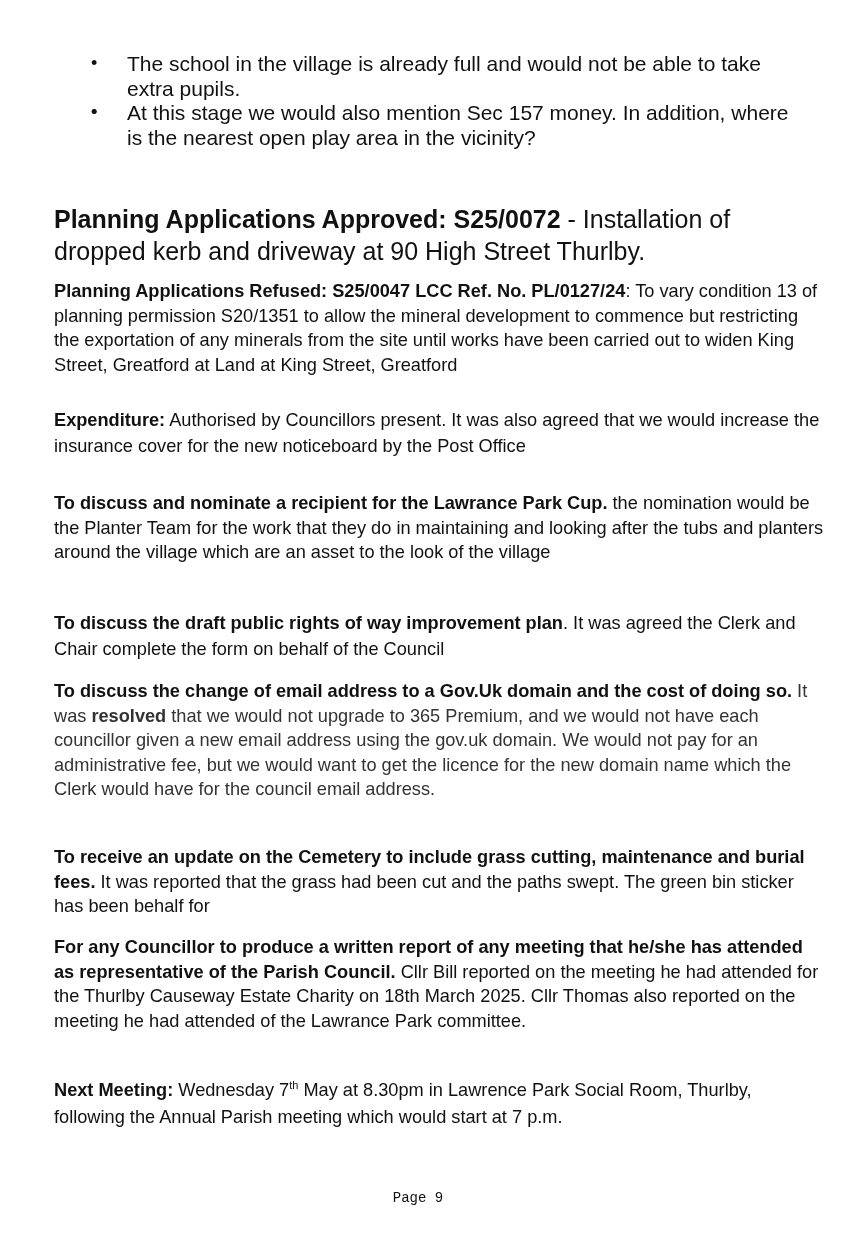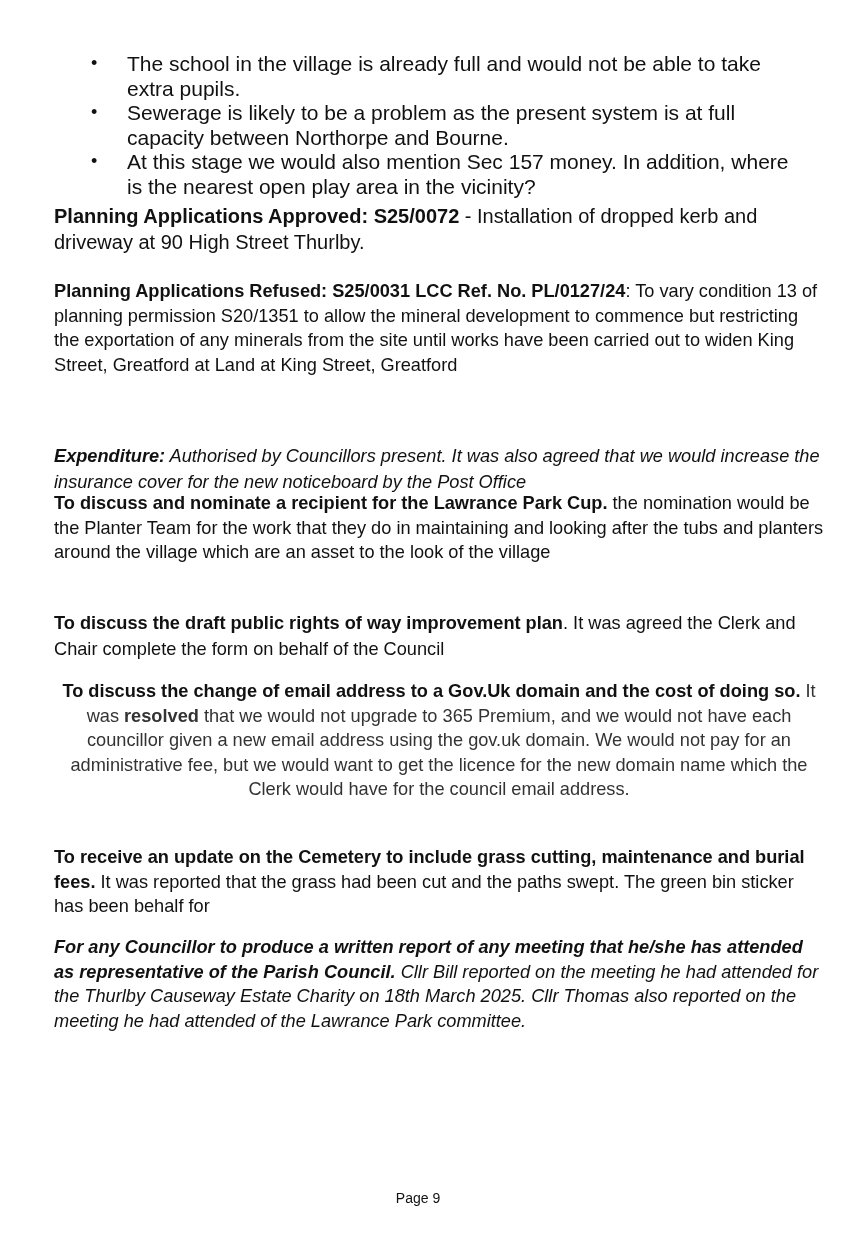--- a/index.html
+++ b/index.html
@@ -3,66 +3,69 @@
 <meta charset="utf-8">
 <style>
   html, body { margin: 0; padding: 0; background: #ffffff; }
   body { width: 868px; height: 1235px; position: relative; overflow: hidden;
          font-family: "Liberation Sans", sans-serif; color: #111; }
   .page { position: absolute; left: 0; top: 0; width: 868px; height: 1235px; }
   ul.bullets { position: absolute; left: 0; top: 52px; margin: 0; padding: 0; list-style: none; width: 868px; }
   ul.bullets li { position: relative; padding-left: 127px; width: 680px; font-size: 21px; line-height: 24.5px; margin-bottom: 0; }
   ul.bullets li .dot { position: absolute; left: 91px; top: -1px; font-size: 18px; }
   .blk { position: absolute; left: 54px; width: 770px; }
-  .big { font-size: 20px; line-height: 26px; }
+  .big { font-size: 25px; line-height: 32px; }
   .med { font-size: 18.2px; line-height: 24.5px; }
   .b { font-weight: bold; }
   .grey { color: #333; }
   sup { font-size: 11px; line-height: 0; vertical-align: 7px; }
   .footer { position: absolute; left: 0; width: 836px; top: 1190px; text-align: center;
-            font-family: Liberation Sans, sans-serif; font-size: 14px; color: #111; }
+            font-family: Liberation Mono, monospace; font-size: 14px; color: #111; }
 </style>
 </head>
 <body>
 
 <div class="page">
 
   <ul class="bullets">
     <li><span class="dot">•</span><span>The school in the village is already full and would not be able to take extra pupils.</span></li>
-    <li><span class="dot">•</span><span>Sewerage is likely to be a problem as the present system is at full capacity between Northorpe and Bourne.</span></li>
+    <li><span class="dot">•</span></li>
     <li><span class="dot">•</span><span> At this stage we would also mention Sec 157 money. In addition, where is the nearest open play area in the vicinity?</span></li>
   </ul>
 
   <div class="blk big" style="top:203px;">
     <span class="b">Planning Applications Approved:  S25/0072</span><span> - Installation of dropped kerb and driveway at 90 High Street Thurlby.</span>
   </div>
 
   <div class="blk med" style="top:279px;">
-    <span class="b">Planning Applications Refused:  S25/0031 LCC Ref. No. PL/0127/24</span><span>: To vary condition 13 of planning permission S20/1351 to allow the mineral development to commence but restricting the exportation of any minerals from the site until works have been carried out to widen King Street, Greatford at Land at King Street, Greatford</span>
+    <span class="b">Planning Applications Refused:  S25/0047 LCC Ref. No. PL/0127/24</span><span>: To vary condition 13 of planning permission S20/1351 to allow the mineral development to commence but restricting the exportation of any minerals from the site until works have been carried out to widen King Street, Greatford at Land at King Street, Greatford</span>
   </div>
 
-  <div class="blk med" style="top:443px; line-height:26px;font-style:italic;">
+  <div class="blk med" style="top:407px; line-height:26px;">
     <span class="b">Expenditure:</span><span> Authorised by Councillors present. It was also agreed that we would increase the insurance cover for the new noticeboard by the Post Office</span>
   </div>
 
   <div class="blk med" style="top:610px; line-height:26px;">
     <span class="b">To discuss the draft public rights of way improvement plan</span><span>. It was agreed the Clerk and Chair complete the form on behalf of the Council</span>
   </div>
 
   <div class="blk med" style="top:491px;">
     <span class="b">To discuss and nominate a recipient for the Lawrance Park Cup.</span><span> the nomination would be the Planter Team for the work that they do in maintaining and looking after the tubs and planters around the village which are an asset to the look of the village</span>
   </div>
 
-  <div class="blk med" style="top:679px;text-align:center;">
+  <div class="blk med" style="top:679px;">
     <span class="b">To discuss the change of email address to a Gov.Uk domain and the cost of doing so.</span><span class="grey"> It was </span><span class="b grey">resolved</span><span class="grey"> that we would not upgrade to 365 Premium, and we would not have each councillor given a new email address using the gov.uk domain. We would not pay for an administrative fee, but we would want to get the licence for the new domain name which the Clerk would have for the council email address.</span>
   </div>
 
   <div class="blk med" style="top:845px;">
     <span class="b">To receive an update on the Cemetery to include grass cutting, maintenance and burial fees.</span><span> It was reported that the grass had been cut and the paths swept. The green bin sticker has been behalf for</span>
   </div>
 
-  <div class="blk med" style="top:935px;font-style:italic;">
+  <div class="blk med" style="top:935px;">
     <span class="b">For any Councillor to produce a written report of any meeting that he/she has attended as representative of the Parish Council.</span><span> Cllr Bill reported on the meeting he had attended for the Thurlby Causeway Estate Charity on 18th March 2025. Cllr Thomas also reported on the meeting he had attended of the Lawrance Park committee.</span>
   </div>
 
+  <div class="blk med" style="top:1077px; line-height:27px;">
+    <span class="b">Next Meeting:</span><span> Wednesday 7</span><sup>th</sup><span> May at 8.30pm in Lawrence Park Social Room, Thurlby, following the Annual Parish meeting which would start at 7 p.m.</span>
+  </div>
 
   <div class="footer">Page 9</div>
 </div>
 
 </body></html>

